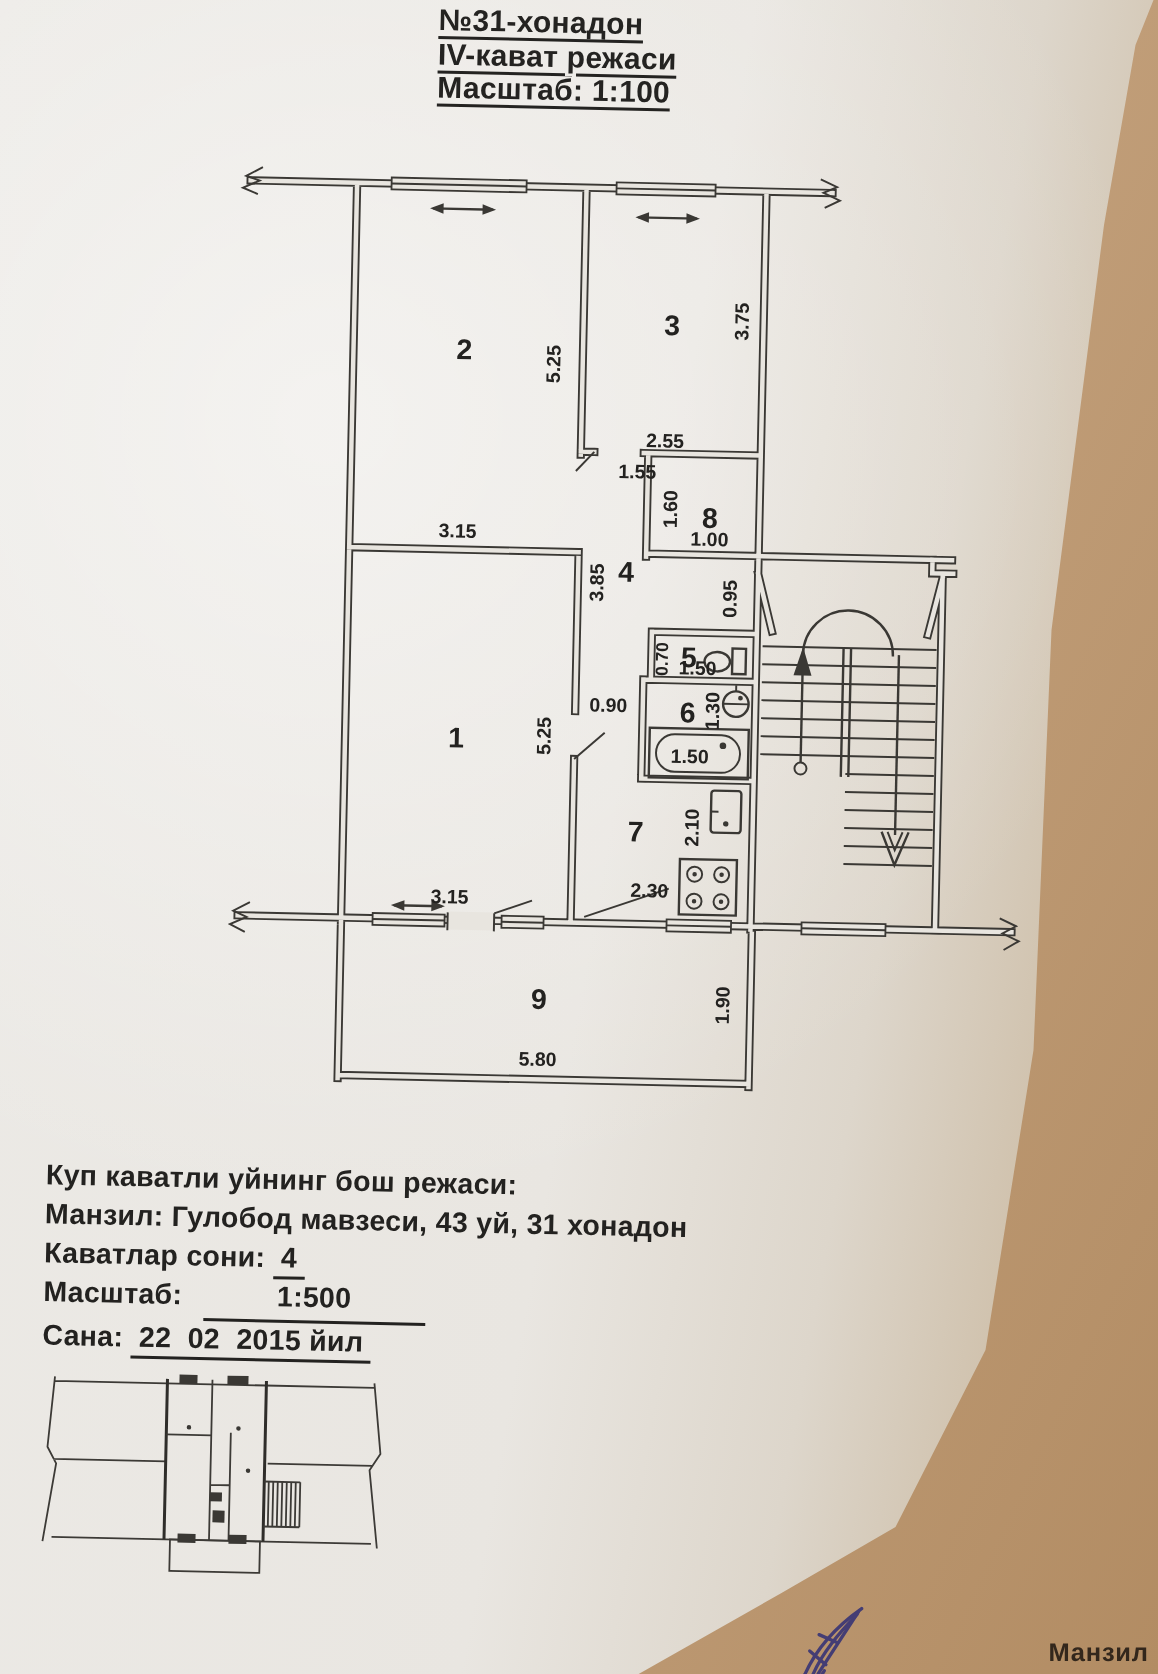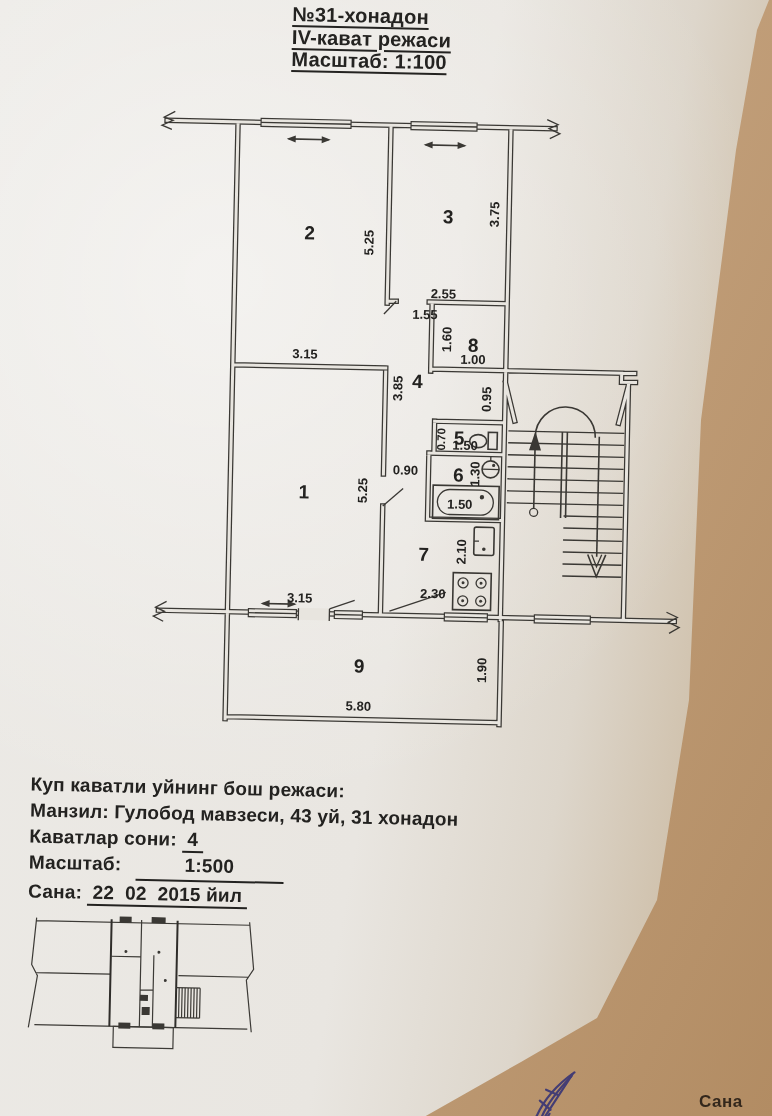--- a/index.html
+++ b/index.html
@@ -253,14 +253,14 @@
     <div class="ftr">
       <span class="row">Куп каватли уйнинг бош режаси:</span>
       <span class="row">Манзил: Гулобод мавзеси, 43 уй, 31 хонадон</span>
       <span class="row"><span>Каватлар сони:</span> <span class="u">4</span></span>
       <span class="row"><span>Масштаб:</span><span class="u-wide">1:500</span></span>
       <span class="row"><span>Сана:</span> <span class="u pre">22  02  2015 йил</span></span>
     </div>
 
   </div>
 
-  <div class="sig-name">Сана</div>
+  <div class="sig-name">Манзил</div>
 </div>
 
 </body></html>

